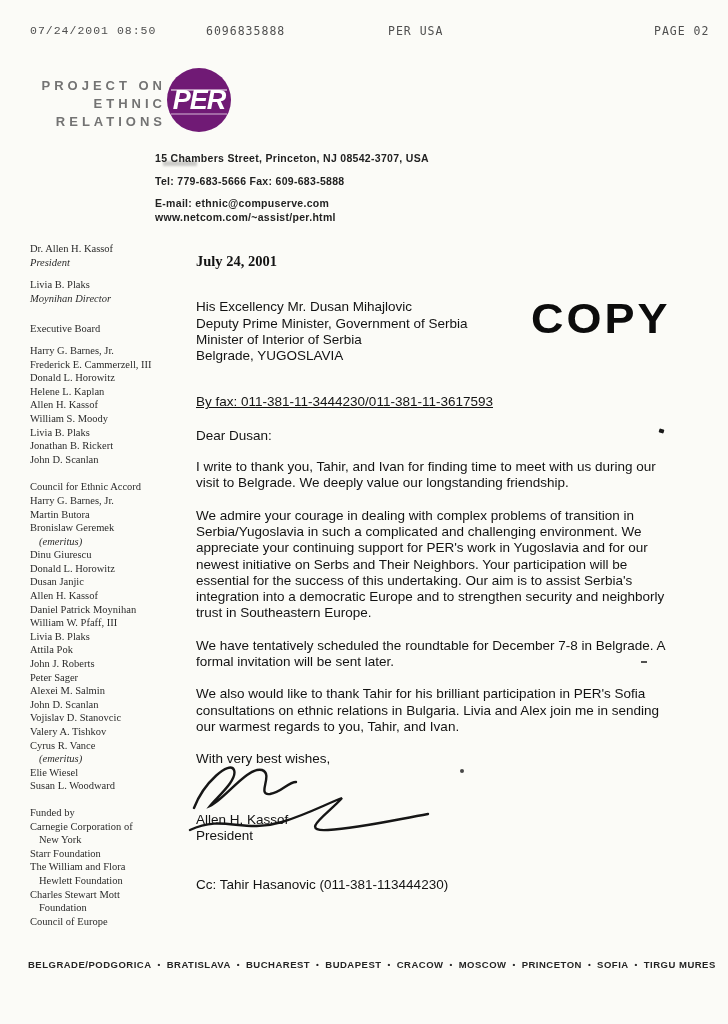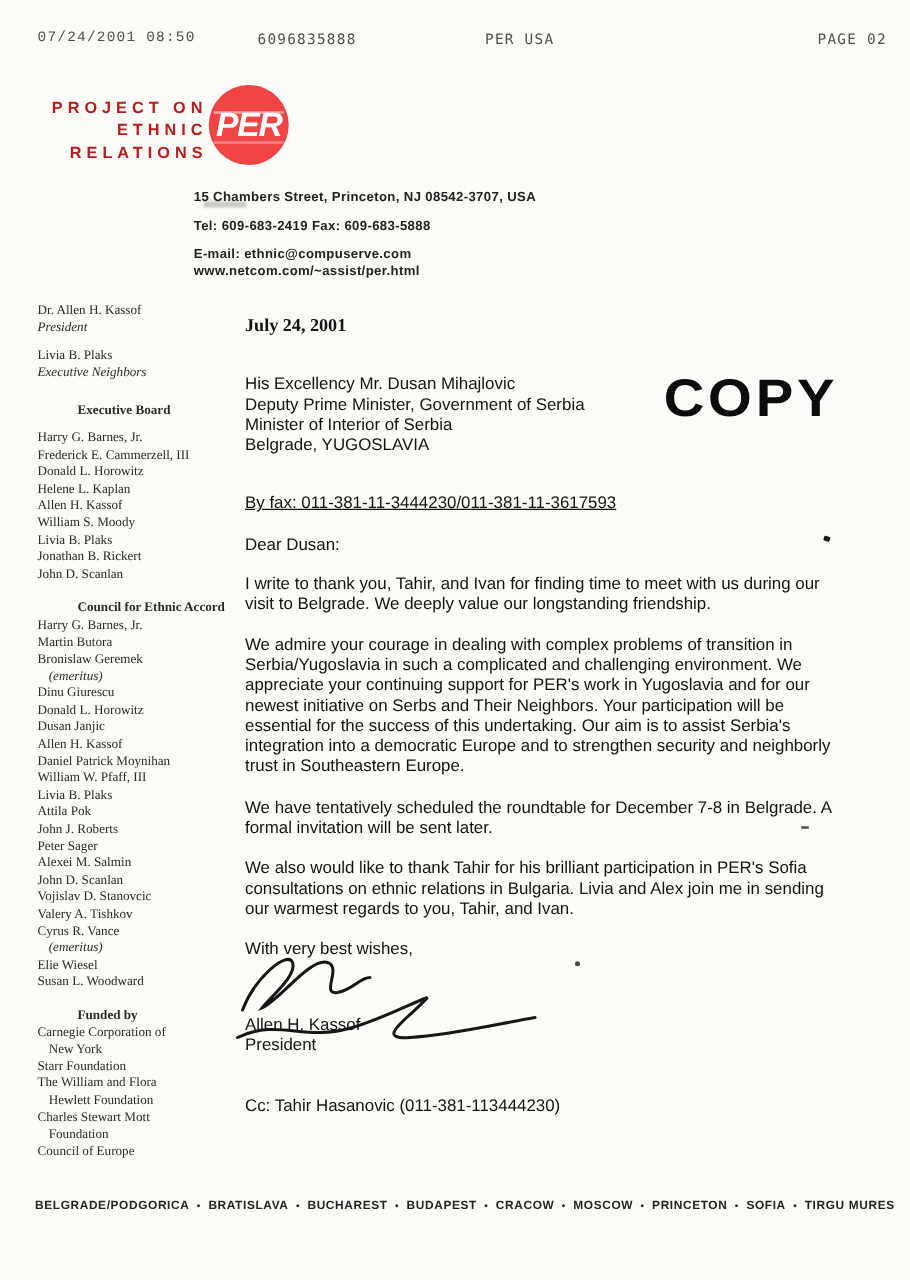--- a/index.html
+++ b/index.html
@@ -13,40 +13,40 @@
   
   .fax-header{position:absolute;top:24px;left:0;width:728px;height:16px;
     font-family:"DejaVu Sans Mono",monospace;font-size:11.5px;color:#4f4f4f;letter-spacing:1px;white-space:nowrap;}
   .fh-datetime{position:absolute;left:30px;font-family:Liberation Mono, monospace;}
   .fh-number{position:absolute;left:206px;}
   .fh-sender{position:absolute;left:388px;}
   .fh-page{position:absolute;left:654px;}
 
   
   .org-text{position:absolute;left:36px;top:77px;width:130px;text-align:right;
-    font-weight:bold;font-size:13px;letter-spacing:4px;line-height:18px;color:#b91c1c;}
-  .logo-circle{position:absolute;left:167px;top:68px;width:64px;height:64px;background:#ef4444;
+    font-weight:bold;font-size:13px;letter-spacing:4px;line-height:18px;color:#737373;}
+  .logo-circle{position:absolute;left:167px;top:68px;width:64px;height:64px;background:#701a75;
     border-radius:50%;display:flex;align-items:center;justify-content:center;overflow:hidden;}
   .logo-circle .logo-per{color:#ffffff;font-weight:bold;font-style:italic;font-size:27px;letter-spacing:-1px;}
   .logo-circle::before{content:"";position:absolute;left:4px;right:4px;top:21px;height:2px;background:rgba(255,255,255,.5);}
   .logo-circle::after{content:"";position:absolute;left:4px;right:4px;bottom:17px;height:2px;background:rgba(255,255,255,.35);}
 
   .addr-block{position:absolute;left:155px;top:152px;font-size:10.5px;font-weight:bold;
     letter-spacing:.3px;color:#222;line-height:13px;}
   .addr-line1{margin-bottom:10px;}
   .addr-line2{margin-bottom:9px;}
   .addr-line3{margin-bottom:1px;}
   .addr-smudge{position:absolute;left:8px;top:9px;width:34px;height:5px;background:rgba(60,60,60,.25);filter:blur(1px);}
 
   
   .sidebar{position:absolute;left:30px;top:242px;width:164px;
     font-family:"Liberation Serif",serif;font-size:10.5px;line-height:13.6px;color:#2b2b2b;}
   .sb-pair{margin-bottom:9px;}
   .sb-title{font-style:italic;}
-  .sb-heading{font-weight:bold;margin-left:32px;}
+  .sb-heading{font-weight:normal;}
   .sb-exec-heading{margin-top:17px;}
   .sb-members{margin-top:8px;}
   .sb-council{margin-top:14px;}
   .sb-funded{margin-top:13px;}
   .sb-line.indent{padding-left:9px;}
   .sb-line.ital{font-style:italic;}
 
   
   .letter{position:absolute;left:196px;top:253px;width:484px;font-size:13.5px;line-height:16.3px;color:#131313;}
   .letter-date{font-family:"Liberation Serif",serif;font-weight:bold;font-size:14.5px;margin-bottom:30px;}
@@ -91,34 +91,34 @@
     <div>ETHNIC</div>
     <div>RELATIONS</div>
   </div>
   <div class="logo-circle">
     <span class="logo-per">PER</span>
   </div>
 
   <div class="addr-block">
     <div class="addr-smudge"></div>
     <div class="addr-line1">15 Chambers Street, Princeton, NJ 08542-3707, USA</div>
-    <div class="addr-line2">Tel: 609-683-2419  Fax: 609-683-5888</div>
+    <div class="addr-line2">Tel: 779-683-5666  Fax: 609-683-5888</div>
     <div class="addr-line3">E-mail: ethnic@compuserve.com</div>
     <div>www.netcom.com/~assist/per.html</div>
   </div>
 
   <div class="sidebar">
     <div id="officers">
         <div class="sb-pair">
           <div class="sb-name">Dr. Allen H. Kassof</div>
           <div class="sb-title">President</div>
         </div>
         <div class="sb-pair">
           <div class="sb-name">Livia B. Plaks</div>
-          <div class="sb-title">Executive Neighbors</div>
+          <div class="sb-title">Moynihan Director</div>
         </div>
       </div>
     <div class="sb-heading sb-exec-heading">Executive Board</div>
     <div id="board-members" class="sb-members">
         <div class="sb-line">Harry G. Barnes, Jr.</div>
         <div class="sb-line">Frederick E. Cammerzell, III</div>
         <div class="sb-line">Donald L. Horowitz</div>
         <div class="sb-line">Helene L. Kaplan</div>
         <div class="sb-line">Allen H. Kassof</div>
         <div class="sb-line">William S. Moody</div>

